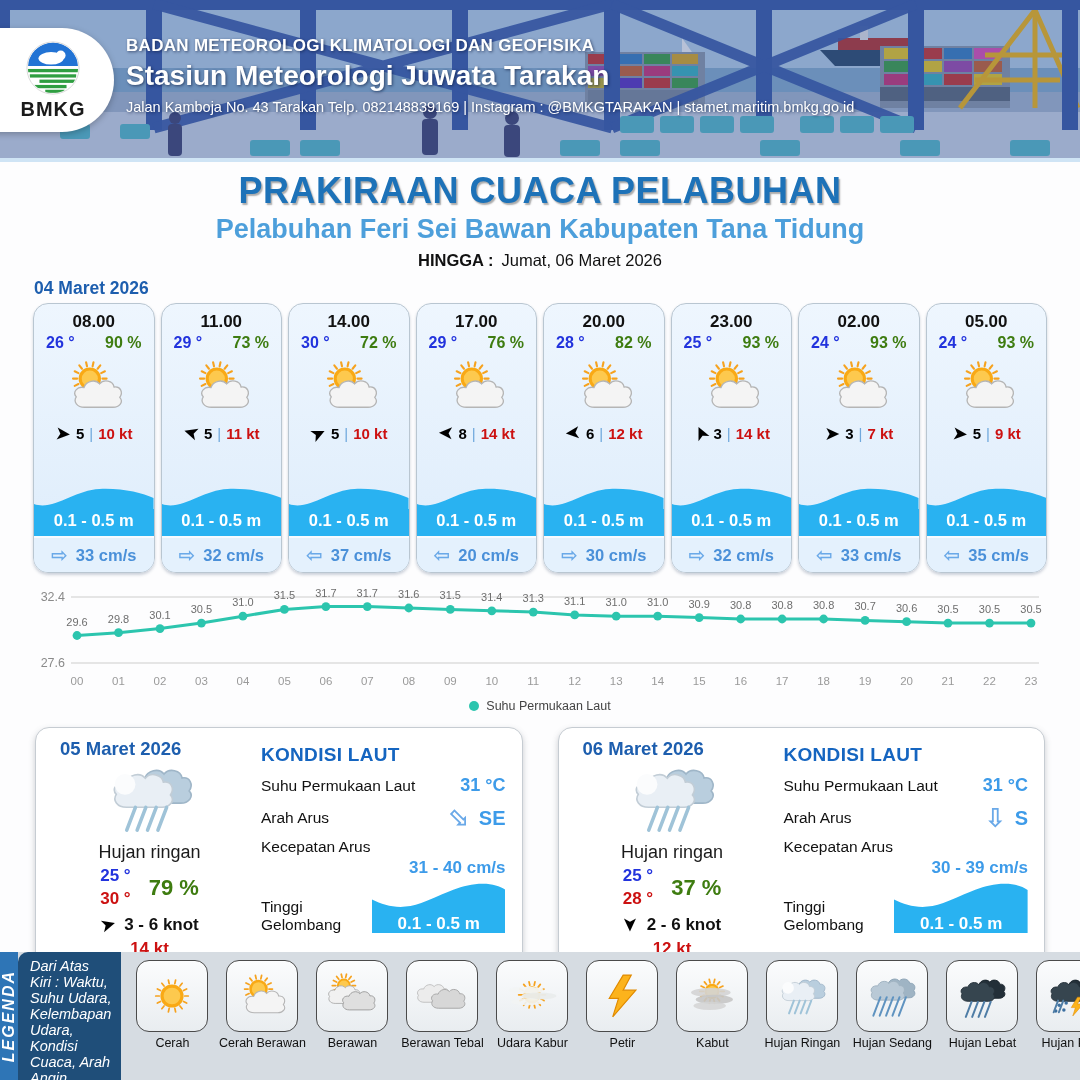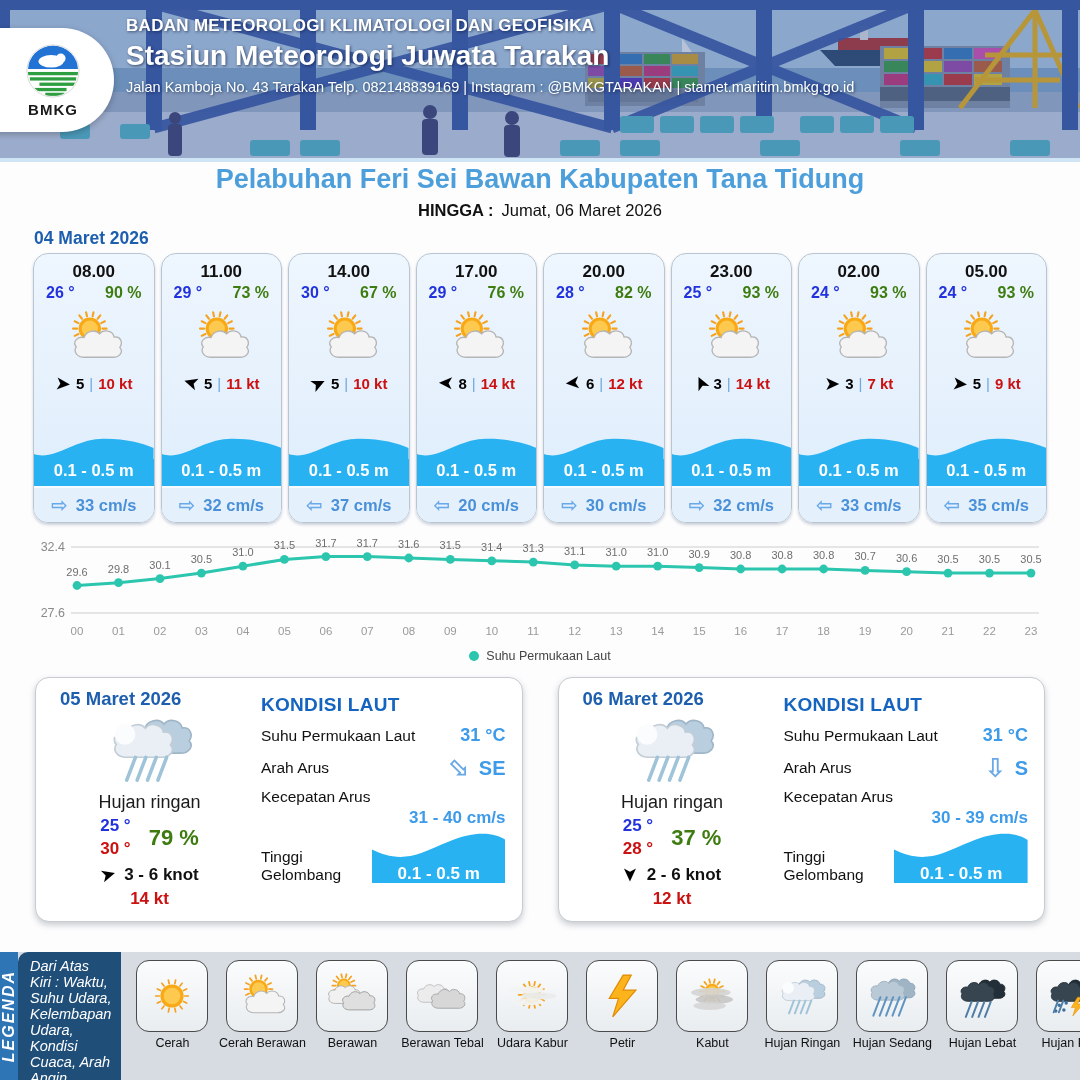--- a/index.html
+++ b/index.html
@@ -5,22 +5,22 @@
   html,body{margin:0;padding:0;background:#ffffff;}
   *{box-sizing:border-box;font-family:"Liberation Sans","DejaVu Sans",sans-serif;}
   .page{position:relative;width:1080px;height:1080px;overflow:hidden;background:#fdfdfe;}
 
   
   .header{position:relative;width:1080px;height:158px;background:#4f6fb4;overflow:hidden;}
   .header svg.illus{position:absolute;inset:0;display:block;}
   .logo-badge{position:absolute;left:-34px;top:28px;width:148px;height:104px;background:#fff;
     border-radius:0 52px 52px 0;display:flex;flex-direction:column;align-items:center;justify-content:center;
     box-shadow:0 2px 6px rgba(0,0,0,.25);z-index:3;padding-left:26px;}
-  .logo-badge .bmkg-txt{font-weight:bold;font-size:15px;color:#1a1a1a;letter-spacing:1px;margin-top:1px;}
-  .header-text{position:absolute;left:126px;top:16px;z-index:3;color:#fff;text-shadow:1px 1px 3px rgba(10,25,60,.65);}
+  .logo-badge .bmkg-txt{font-weight:bold;font-size:20px;color:#1a1a1a;letter-spacing:1px;margin-top:1px;}
+  .header-text{position:absolute;left:126px;top:36px;z-index:3;color:#fff;text-shadow:1px 1px 3px rgba(10,25,60,.65);}
   .agency{font-size:17px;font-weight:bold;letter-spacing:.3px;}
   .station{font-size:28px;font-weight:bold;margin-top:4px;}
   .address{font-size:14.5px;margin-top:7px;}
   .header-divider{width:1080px;height:4px;background:#cfe4f5;}
 
   
   .title{margin:8px 0 0;text-align:center;font-size:36px;font-weight:800;letter-spacing:.5px;
     color:var(--title-blue);text-shadow:1.5px 2px 1.5px rgba(70,70,70,.45), -1px -1px 0 #fff;}
   .subtitle{margin:2px 0 0;text-align:center;font-size:27px;font-weight:bold;color:var(--subtitle-blue);}
   .validity{display:flex;justify-content:center;gap:95px;margin-top:6px;font-size:16.5px;color:#111;}
@@ -213,20 +213,21 @@
       <div class="bmkg-txt">BMKG</div>
     </div>
     <div class="header-text">
       <div class="agency">BADAN METEOROLOGI KLIMATOLOGI DAN GEOFISIKA</div>
       <div class="station">Stasiun Meteorologi Juwata Tarakan</div>
       <div class="address">Jalan Kamboja No. 43 Tarakan  Telp. 082148839169 | Instagram : @BMKGTARAKAN | stamet.maritim.bmkg.go.id</div>
     </div>
   </div>
   <div class="header-divider"></div>
 
+  <h1 class="title">PRAKIRAAN CUACA PELABUHAN</h1>
   <h2 class="subtitle">Pelabuhan Feri Sei Bawan Kabupaten Tana Tidung</h2>
   <div class="validity">
     <span><b>HINGGA :</b><span>Jumat, 06 Maret 2026</span></span>
   </div>
 
   <div class="day-label">04 Maret 2026</div>
   <div class="cards-row" id="cardsRow">
   <div class="fcard">
     <div class="fc-time">08.00</div>
     <div class="fc-th">
@@ -320,21 +321,21 @@
     </div>
     <div class="fc-cur">
       <span class="carrow">⇨</span>
       <span>32 cm/s</span>
     </div>
   </div>
   <div class="fcard">
     <div class="fc-time">14.00</div>
     <div class="fc-th">
       <span class="t">30 °</span>
-      <span class="h">67 %</span>
+      <span class="h">72 %</span>
     </div>
     <div class="fc-icon">
           <svg width="70" height="58" viewBox="0 0 100 80">
             <g stroke="#f6a21e" stroke-width="3" stroke-linecap="round">
               <line x1="62.0" y1="28.0" x2="68.0" y2="28.0"></line>
               <line x1="60.2" y1="35.8" x2="65.6" y2="38.4"></line>
               <line x1="55.2" y1="42.1" x2="59.0" y2="46.8"></line>
               <line x1="48.0" y1="45.5" x2="49.3" y2="51.4"></line>
               <line x1="40.0" y1="45.5" x2="38.7" y2="51.4"></line>
               <line x1="32.8" y1="42.1" x2="29.0" y2="46.8"></line>

